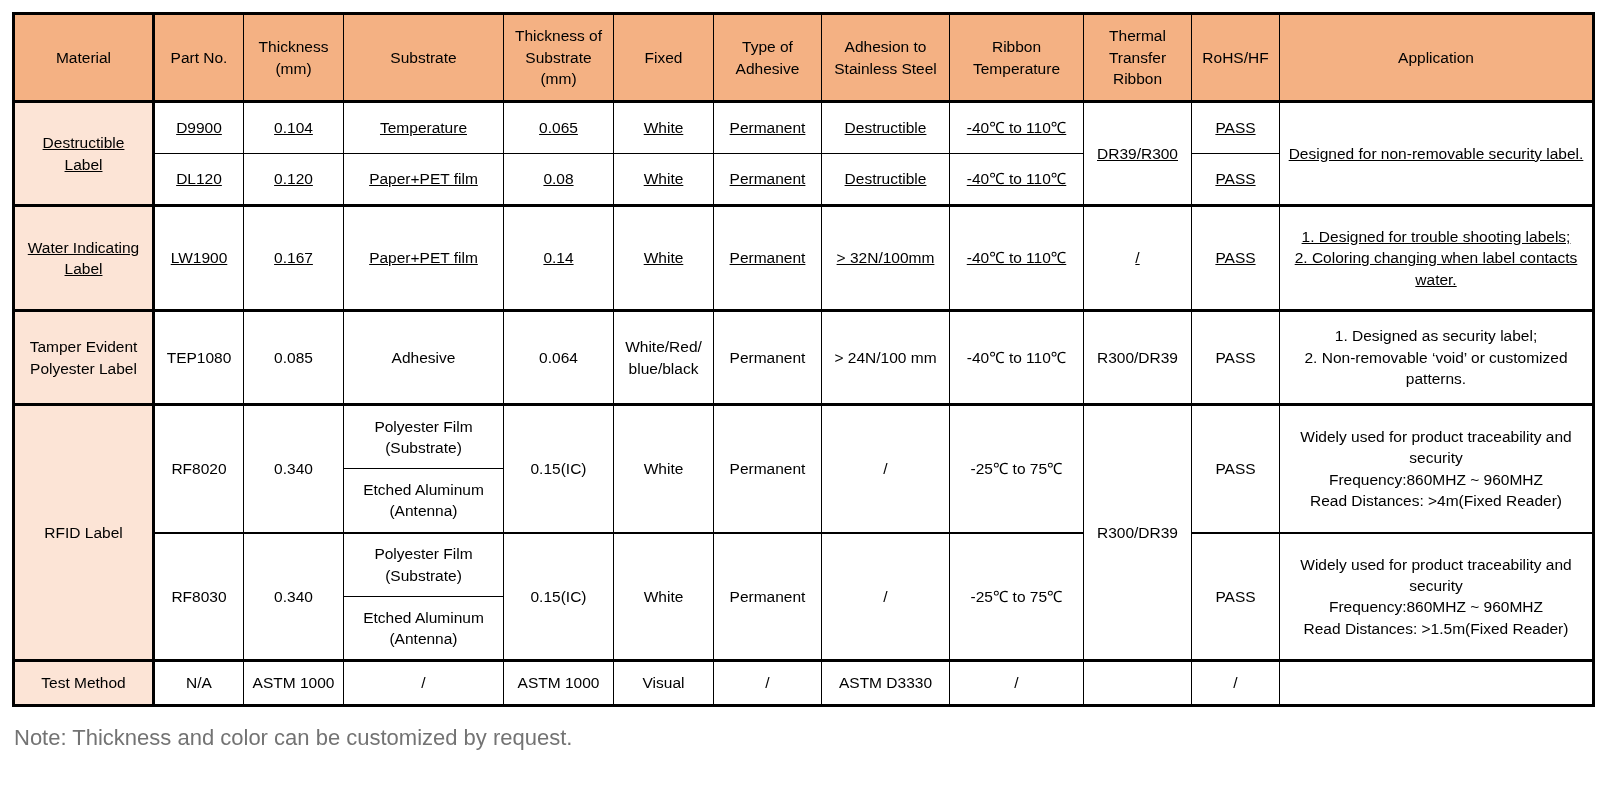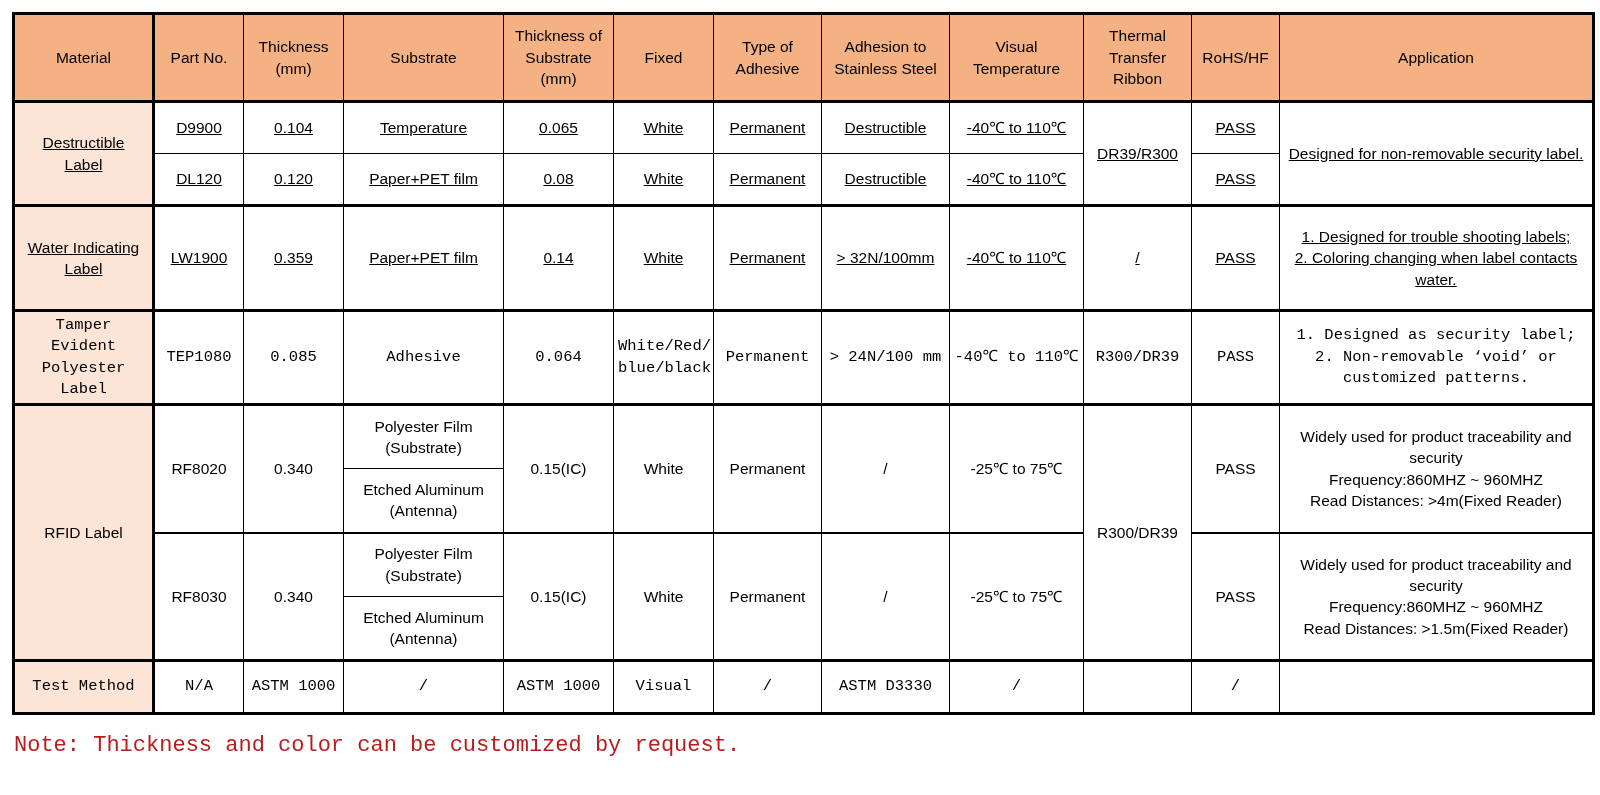--- a/index.html
+++ b/index.html
@@ -35,29 +35,29 @@
     border-bottom:3px solid #000;
   }
   .mat { background:#FCE4D6; }
   .br3 { border-right:3px solid #000 !important; }
   .bt3 { border-top:3px solid #000 !important; }
   .bt2 { border-top:2.2px solid #000 !important; }
   .app { text-align:left; padding-left:8px; padding-right:6px; }
 
   tr.r-sm  { height:52px;text-decoration:underline; }
   tr.r-md  { height:105px;text-decoration:underline; }
-  tr.r-tmp { height:94px;font-family:Liberation Mono, monospace; }
+  tr.r-tmp { height:94px; }
   tr.r-rf  { height:64px; }
-  tr.r-tst { height:53px;font-family:Liberation Mono, monospace; }
+  tr.r-tst { height:45px; }
 
   .note {
     margin:18px 0 0 2px;
-    font-family:Liberation Mono, monospace;
+    font-family:Liberation Sans, sans-serif;
     font-size:22px;
-    color:#b91c1c;
+    color:#737373;
   }
 </style>
 </head>
 <body>
 
 <div class="wrap">
   <table class="spec">
     <colgroup>
       <col style="width:140px">
         <col style="width:90px">
@@ -76,21 +76,21 @@
     <tbody>
         <tr>
       <th class="br3">Material</th>
       <th>Part No.</th>
       <th>Thickness (mm)</th>
       <th>Substrate</th>
       <th>Thickness of Substrate (mm)</th>
       <th>Fixed</th>
       <th>Type of Adhesive</th>
       <th>Adhesion to Stainless Steel</th>
-      <th>Visual Temperature</th>
+      <th>Ribbon Temperature</th>
       <th>Thermal Transfer Ribbon</th>
       <th>RoHS/HF</th>
       <th>Application</th>
     </tr>
 
     <tr class="r-sm">
       <td class="mat br3" rowspan="2">Destructible
 Label</td>
       <td>D9900</td>
       <td>0.104</td>
@@ -114,21 +114,21 @@
       <td>Permanent</td>
       <td>Destructible</td>
       <td>-40℃ to 110℃</td>
       <td>PASS</td>
     </tr>
 
     <tr class="r-md">
       <td class="mat br3 bt3">Water Indicating
 Label</td>
       <td class="bt3">LW1900</td>
-      <td class="bt3">0.359</td>
+      <td class="bt3">0.167</td>
       <td class="bt3">Paper+PET film</td>
       <td class="bt3">0.14</td>
       <td class="bt3">White</td>
       <td class="bt3">Permanent</td>
       <td class="bt3">&gt; 32N/100mm</td>
       <td class="bt3">-40℃ to 110℃</td>
       <td class="bt3">/</td>
       <td class="bt3">PASS</td>
       <td class="app bt3">1. Designed for trouble shooting labels;
 2. Coloring changing when label contacts water.</td>

